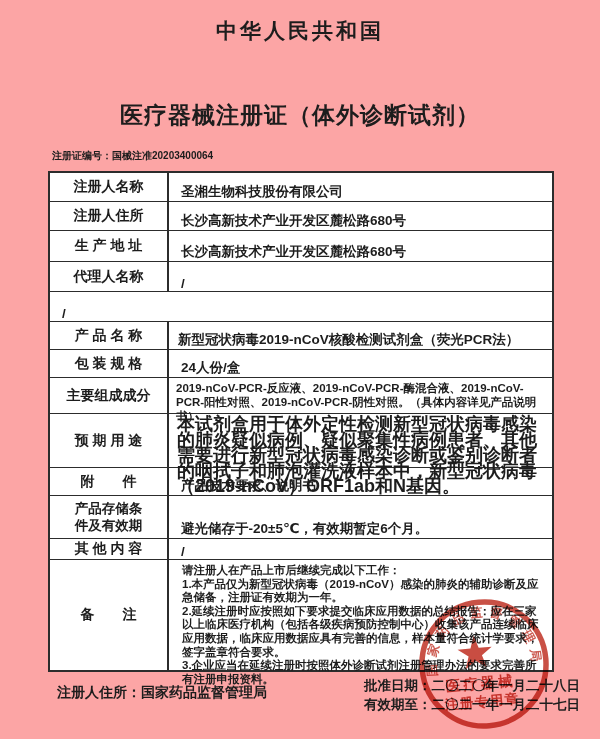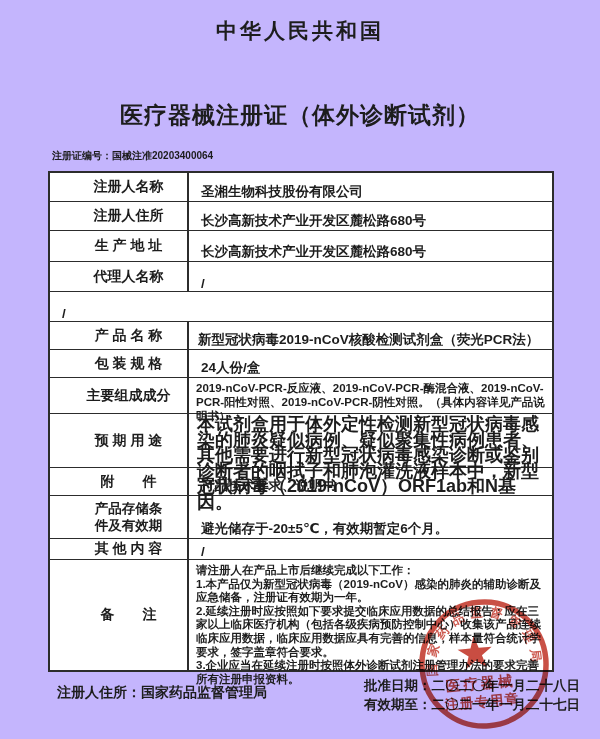--- a/index.html
+++ b/index.html
@@ -1,17 +1,17 @@
 <!DOCTYPE html>
 <html><head>
 <meta charset="utf-8">
 <style>
   html,body { margin:0; padding:0; background:#ffffff; }
   .page {
-    position:relative; width:600px; height:739px; background:#c4b5fd;
+    position:relative; width:600px; height:739px; background:#fca5a5;
     font-family:"Liberation Sans","DejaVu Sans",sans-serif; color:#1d1d1d; overflow:hidden;
   }
   .title-country {
     position:absolute; top:17px; left:0; width:100%; text-align:center;
     font-size:21px; font-weight:bold; letter-spacing:3px;
   }
   .title-cert {
     position:absolute; top:100px; left:0; width:100%; text-align:center;
     font-size:23px; font-weight:bold; letter-spacing:1px;
   }
@@ -20,41 +20,41 @@
   }
   .reg-table {
     position:absolute; left:48px; top:171px; width:506px;
     border:2px solid #2c2c2c; box-sizing:border-box; background:#fff;
   }
   .t-row { display:flex; border-bottom:1px solid #2c2c2c; box-sizing:border-box; }
   .t-row:last-child { border-bottom:none; }
   .t-label {
     flex:0 0 119px; width:119px; border-right:2px solid #2c2c2c; box-sizing:border-box;
     display:flex; align-items:center; justify-content:center;
-    font-weight:bold; font-size:14px; text-align:center; white-space:pre;margin-left:20px;
+    font-weight:bold; font-size:14px; text-align:center; white-space:pre;
   }
   .t-label .wrap5 {
     display:inline-block; width:76px; word-break:break-all; white-space:normal;
     line-height:17px; font-size:13.5px;
   }
   .t-value {
     flex:1; min-width:0; display:flex; align-items:flex-end; box-sizing:border-box;
     padding:0 8px 0 12px; font-size:13.5px; font-weight:bold;
   }
   .t-value.small {
     display:block; font-size:11.5px; line-height:14px; font-weight:600;
     padding:3px 4px 2px 7px;
   }
   .t-value.mid {
     display:block; font-size:18px; line-height:15.5px; font-weight:bold;
     padding:3px 3px 2px 8px;
   }
   .t-value.remark {
     display:block; font-size:11.5px; line-height:13.6px; font-weight:600;
-    padding:4px 5px 2px 7px;
+    padding:4px 5px 2px 13px;
   }
   .remark-line { margin:0; }
   .footer-dept { position:absolute; left:57px; top:684px; font-size:14px; font-weight:bold; }
   .footer-dates { position:absolute; left:364px; top:676px; font-size:13.5px; font-weight:bold; line-height:19px; }
   .seal {
     position:absolute; left:406px; top:589px; width:156px; height:150px;
     mix-blend-mode:multiply; opacity:0.92; pointer-events:none;
   }
 </style>
 </head>

